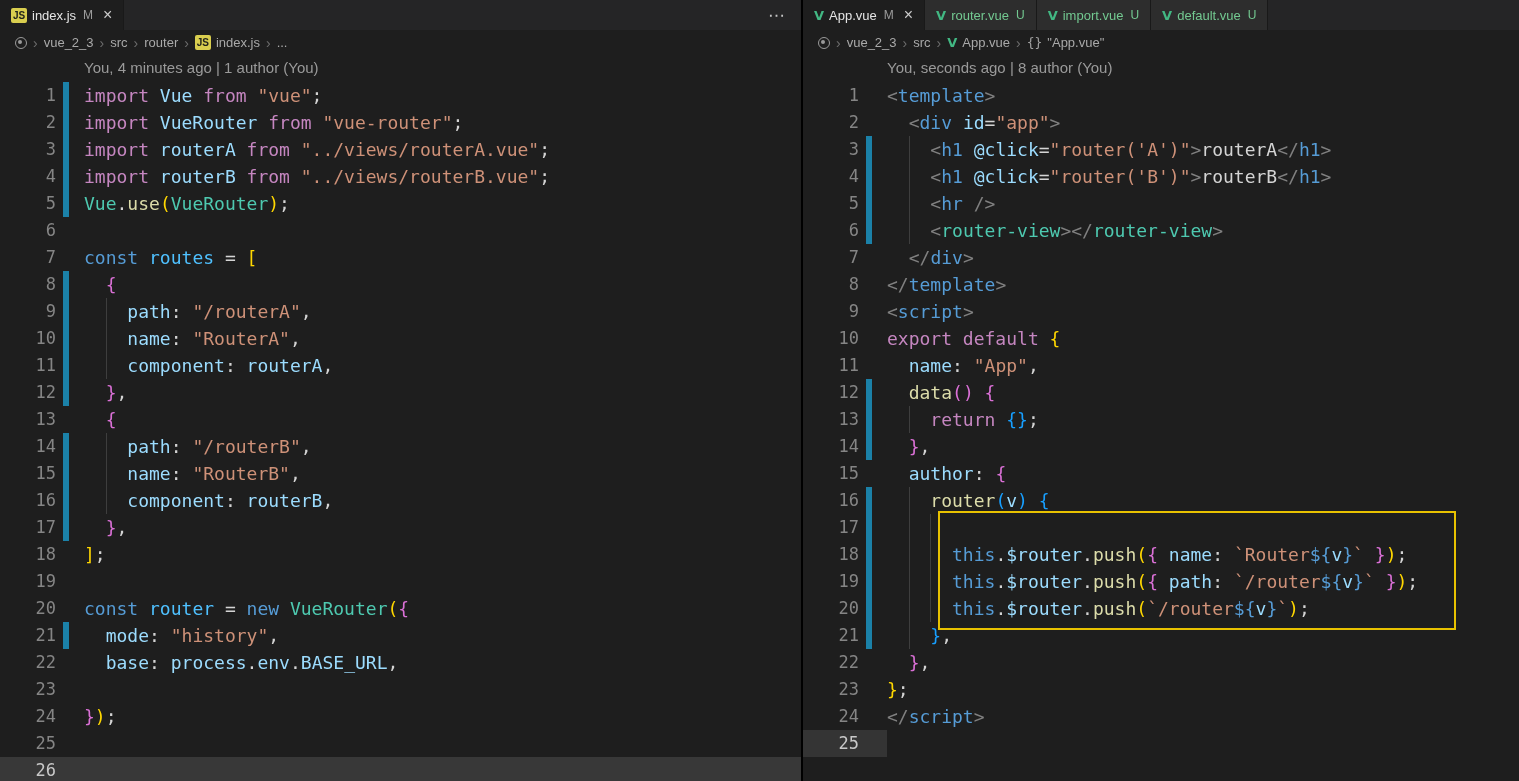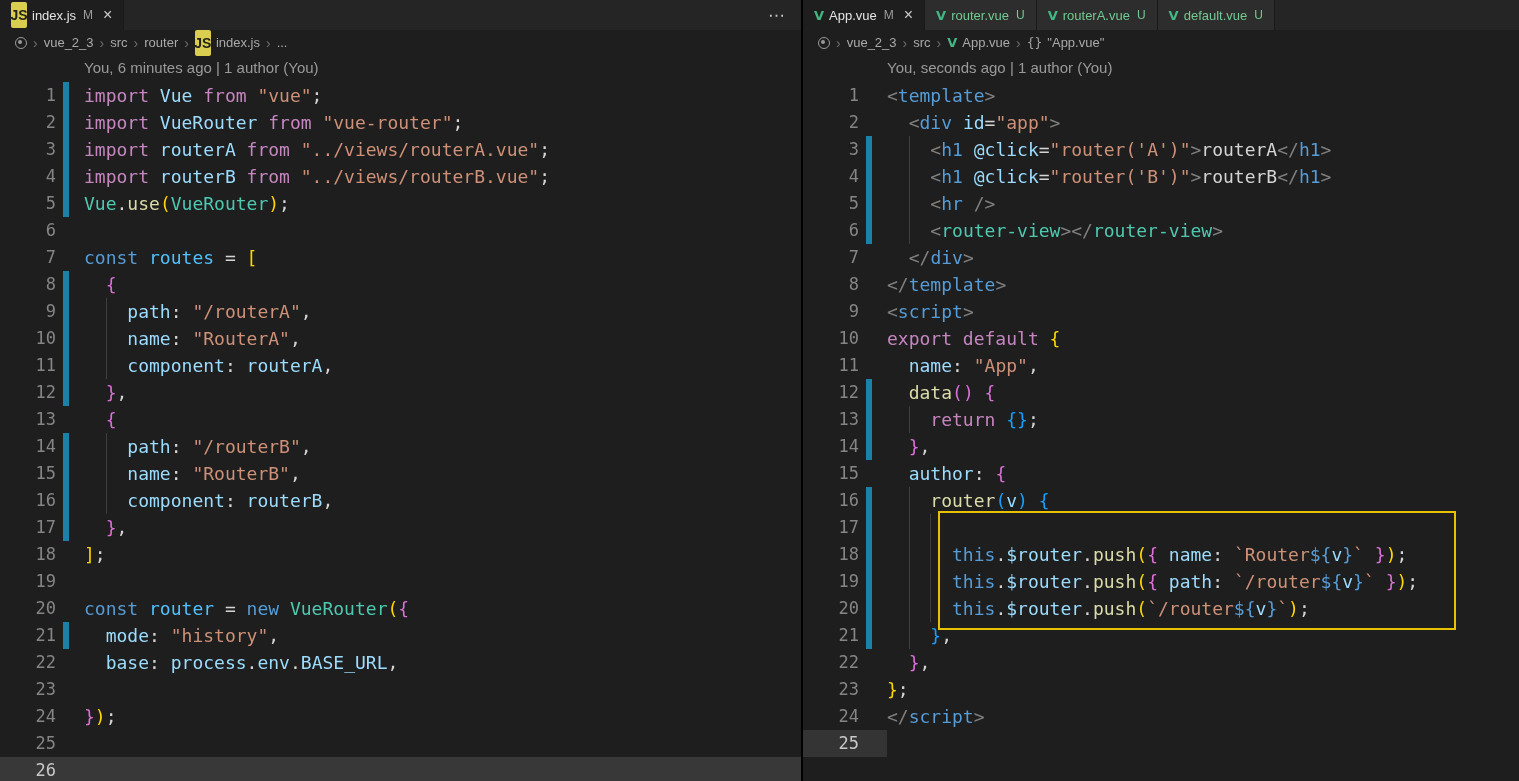--- a/index.html
+++ b/index.html
@@ -22,21 +22,21 @@
   .line{position:relative;height:27px;line-height:27px;font-family:"DejaVu Sans Mono",monospace;font-size:18px;white-space:pre}
   .gutter{position:absolute;left:0;top:0;width:84px;height:27px}
   .num{display:block;width:56px;text-align:right;color:#858585;font-size:17px;line-height:27px}
   .modbar{position:absolute;left:63px;top:0;width:6px;height:27px}
   .codetxt{display:block;margin-left:84px;color:#d4d4d4}
   .guide{position:absolute;top:0;width:1px;height:27px;background:#3e3e3e}
   .cur-full{background:#383838}
   .cur-gutter .gutter{background:#343434}
   .cur-full .num,.cur-gutter .num{color:#c8c8c8}
   .hlbox{position:absolute;border:2px solid #e8c200;pointer-events:none;z-index:3}
-  .js-icon{width:16px;height:26px;border-radius:2px;background:#d9ce4f;color:#22241c;font-size:14px;font-weight:bold;display:inline-flex;align-items:center;justify-content:center;font-family:"Liberation Sans",sans-serif}
+  .js-icon{width:16px;height:15px;border-radius:2px;background:#d9ce4f;color:#22241c;font-size:10px;font-weight:bold;display:inline-flex;align-items:center;justify-content:center;font-family:"Liberation Sans",sans-serif}
   .vue-icon{color:#42b883;font-weight:bold;font-size:13px;font-family:"DejaVu Sans",sans-serif}
   .circle-icon{width:10px;height:10px;border:1px solid #9a9a9a;border-radius:50%;position:relative;display:inline-block}
   .circle-icon::after{content:"";position:absolute;left:2px;top:2px;width:4px;height:4px;border-radius:50%;background:#9a9a9a}
   .braces-icon{color:#a0a0a0;font-family:"DejaVu Sans Mono",monospace;font-size:13px}
 </style>
 </head>
 <body>
 
 <div class="window">
 
@@ -72,21 +72,21 @@
         <span class="crumb">
           <span class="js-icon">JS</span>
           <span>index.js</span>
         </span>
         <span class="sep">›</span>
         <span class="crumb">
           <span>...</span>
         </span>
       </div>
     <div class="editor">
-      <div class="blame">You, 6 minutes ago | 1 author (You)</div>
+      <div class="blame">You, 4 minutes ago | 1 author (You)</div>
       <div class="lines">
           <div class="line"><span class="gutter"><span class="num">1</span><span class="modbar" style="background: rgb(27, 129, 168);"></span></span><span class="codetxt"><span class="tok" style="color: rgb(197, 134, 192);">import </span><span class="tok" style="color: rgb(156, 220, 254);">Vue </span><span class="tok" style="color: rgb(197, 134, 192);">from </span><span class="tok" style="color: rgb(206, 145, 120);">"vue"</span><span class="tok" style="color: rgb(212, 212, 212);">;</span></span></div>
           <div class="line"><span class="gutter"><span class="num">2</span><span class="modbar" style="background: rgb(27, 129, 168);"></span></span><span class="codetxt"><span class="tok" style="color: rgb(197, 134, 192);">import </span><span class="tok" style="color: rgb(156, 220, 254);">VueRouter </span><span class="tok" style="color: rgb(197, 134, 192);">from </span><span class="tok" style="color: rgb(206, 145, 120);">"vue-router"</span><span class="tok" style="color: rgb(212, 212, 212);">;</span></span></div>
           <div class="line"><span class="gutter"><span class="num">3</span><span class="modbar" style="background: rgb(27, 129, 168);"></span></span><span class="codetxt"><span class="tok" style="color: rgb(197, 134, 192);">import </span><span class="tok" style="color: rgb(156, 220, 254);">routerA </span><span class="tok" style="color: rgb(197, 134, 192);">from </span><span class="tok" style="color: rgb(206, 145, 120);">"../views/routerA.vue"</span><span class="tok" style="color: rgb(212, 212, 212);">;</span></span></div>
           <div class="line"><span class="gutter"><span class="num">4</span><span class="modbar" style="background: rgb(27, 129, 168);"></span></span><span class="codetxt"><span class="tok" style="color: rgb(197, 134, 192);">import </span><span class="tok" style="color: rgb(156, 220, 254);">routerB </span><span class="tok" style="color: rgb(197, 134, 192);">from </span><span class="tok" style="color: rgb(206, 145, 120);">"../views/routerB.vue"</span><span class="tok" style="color: rgb(212, 212, 212);">;</span></span></div>
           <div class="line"><span class="gutter"><span class="num">5</span><span class="modbar" style="background: rgb(27, 129, 168);"></span></span><span class="codetxt"><span class="tok" style="color: rgb(78, 201, 176);">Vue</span><span class="tok" style="color: rgb(212, 212, 212);">.</span><span class="tok" style="color: rgb(220, 220, 170);">use</span><span class="tok" style="color: rgb(255, 215, 0);">(</span><span class="tok" style="color: rgb(78, 201, 176);">VueRouter</span><span class="tok" style="color: rgb(255, 215, 0);">)</span><span class="tok" style="color: rgb(212, 212, 212);">;</span></span></div>
           <div class="line"><span class="gutter"><span class="num">6</span></span><span class="codetxt">&nbsp;</span></div>
           <div class="line"><span class="gutter"><span class="num">7</span></span><span class="codetxt"><span class="tok" style="color: rgb(86, 156, 214);">const </span><span class="tok" style="color: rgb(79, 193, 255);">routes </span><span class="tok" style="color: rgb(212, 212, 212);">= </span><span class="tok" style="color: rgb(255, 215, 0);">[</span></span></div>
           <div class="line"><span class="gutter"><span class="num">8</span><span class="modbar" style="background: rgb(27, 129, 168);"></span></span><span class="codetxt">  <span class="tok" style="color: rgb(218, 112, 214);">{</span></span></div>
           <div class="line"><span class="gutter"><span class="num">9</span><span class="modbar" style="background: rgb(27, 129, 168);"></span></span><span class="codetxt">    <span class="tok" style="color: rgb(156, 220, 254);">path</span><span class="tok" style="color: rgb(212, 212, 212);">: </span><span class="tok" style="color: rgb(206, 145, 120);">"/routerA"</span><span class="tok" style="color: rgb(212, 212, 212);">,</span></span><span class="guide" style="left: 105.68px;"></span></div>
@@ -120,21 +120,21 @@
             <span class="badge" style="color: rgb(157, 157, 157);">M</span>
             <span class="close">×</span>
           </div>
           <div class="tab">
             <span class="vue-icon">V</span>
             <span class="tab-label" style="color: rgb(115, 201, 145);">router.vue</span>
             <span class="badge" style="color: rgb(115, 201, 145);">U</span>
           </div>
           <div class="tab">
             <span class="vue-icon">V</span>
-            <span class="tab-label" style="color: rgb(115, 201, 145);">routerA.vue</span>
+            <span class="tab-label" style="color: rgb(115, 201, 145);">import.vue</span>
             <span class="badge" style="color: rgb(115, 201, 145);">U</span>
           </div>
           <div class="tab">
             <span class="vue-icon">V</span>
             <span class="tab-label" style="color: rgb(115, 201, 145);">default.vue</span>
             <span class="badge" style="color: rgb(115, 201, 145);">U</span>
           </div>
         </div>
     </div>
     <div class="crumbs">
@@ -154,21 +154,21 @@
           <span class="vue-icon">V</span>
           <span>App.vue</span>
         </span>
         <span class="sep">›</span>
         <span class="crumb">
           <span class="braces-icon">{}</span>
           <span>"App.vue"</span>
         </span>
       </div>
     <div class="editor">
-      <div class="blame">You, seconds ago | 1 author (You)</div>
+      <div class="blame">You, seconds ago | 8 author (You)</div>
       <div class="lines">
           <div class="line"><span class="gutter"><span class="num">1</span></span><span class="codetxt"><span class="tok" style="color: rgb(128, 128, 128);">&lt;</span><span class="tok" style="color: rgb(86, 156, 214);">template</span><span class="tok" style="color: rgb(128, 128, 128);">&gt;</span></span></div>
           <div class="line"><span class="gutter"><span class="num">2</span></span><span class="codetxt">  <span class="tok" style="color: rgb(128, 128, 128);">&lt;</span><span class="tok" style="color: rgb(86, 156, 214);">div </span><span class="tok" style="color: rgb(156, 220, 254);">id</span><span class="tok" style="color: rgb(212, 212, 212);">=</span><span class="tok" style="color: rgb(206, 145, 120);">"app"</span><span class="tok" style="color: rgb(128, 128, 128);">&gt;</span></span></div>
           <div class="line"><span class="gutter"><span class="num">3</span><span class="modbar" style="background: rgb(27, 129, 168);"></span></span><span class="codetxt">    <span class="tok" style="color: rgb(128, 128, 128);">&lt;</span><span class="tok" style="color: rgb(86, 156, 214);">h1 </span><span class="tok" style="color: rgb(156, 220, 254);">@click</span><span class="tok" style="color: rgb(212, 212, 212);">=</span><span class="tok" style="color: rgb(206, 145, 120);">"router('A')"</span><span class="tok" style="color: rgb(128, 128, 128);">&gt;</span><span class="tok" style="color: rgb(212, 212, 212);">routerA</span><span class="tok" style="color: rgb(128, 128, 128);">&lt;/</span><span class="tok" style="color: rgb(86, 156, 214);">h1</span><span class="tok" style="color: rgb(128, 128, 128);">&gt;</span></span><span class="guide" style="left: 105.68px;"></span></div>
           <div class="line"><span class="gutter"><span class="num">4</span><span class="modbar" style="background: rgb(27, 129, 168);"></span></span><span class="codetxt">    <span class="tok" style="color: rgb(128, 128, 128);">&lt;</span><span class="tok" style="color: rgb(86, 156, 214);">h1 </span><span class="tok" style="color: rgb(156, 220, 254);">@click</span><span class="tok" style="color: rgb(212, 212, 212);">=</span><span class="tok" style="color: rgb(206, 145, 120);">"router('B')"</span><span class="tok" style="color: rgb(128, 128, 128);">&gt;</span><span class="tok" style="color: rgb(212, 212, 212);">routerB</span><span class="tok" style="color: rgb(128, 128, 128);">&lt;/</span><span class="tok" style="color: rgb(86, 156, 214);">h1</span><span class="tok" style="color: rgb(128, 128, 128);">&gt;</span></span><span class="guide" style="left: 105.68px;"></span></div>
           <div class="line"><span class="gutter"><span class="num">5</span><span class="modbar" style="background: rgb(27, 129, 168);"></span></span><span class="codetxt">    <span class="tok" style="color: rgb(128, 128, 128);">&lt;</span><span class="tok" style="color: rgb(86, 156, 214);">hr </span><span class="tok" style="color: rgb(128, 128, 128);">/&gt;</span></span><span class="guide" style="left: 105.68px;"></span></div>
           <div class="line"><span class="gutter"><span class="num">6</span><span class="modbar" style="background: rgb(27, 129, 168);"></span></span><span class="codetxt">    <span class="tok" style="color: rgb(128, 128, 128);">&lt;</span><span class="tok" style="color: rgb(78, 201, 176);">router-view</span><span class="tok" style="color: rgb(128, 128, 128);">&gt;&lt;/</span><span class="tok" style="color: rgb(78, 201, 176);">router-view</span><span class="tok" style="color: rgb(128, 128, 128);">&gt;</span></span><span class="guide" style="left: 105.68px;"></span></div>
           <div class="line"><span class="gutter"><span class="num">7</span></span><span class="codetxt">  <span class="tok" style="color: rgb(128, 128, 128);">&lt;/</span><span class="tok" style="color: rgb(86, 156, 214);">div</span><span class="tok" style="color: rgb(128, 128, 128);">&gt;</span></span></div>
           <div class="line"><span class="gutter"><span class="num">8</span></span><span class="codetxt"><span class="tok" style="color: rgb(128, 128, 128);">&lt;/</span><span class="tok" style="color: rgb(86, 156, 214);">template</span><span class="tok" style="color: rgb(128, 128, 128);">&gt;</span></span></div>
           <div class="line"><span class="gutter"><span class="num">9</span></span><span class="codetxt"><span class="tok" style="color: rgb(128, 128, 128);">&lt;</span><span class="tok" style="color: rgb(86, 156, 214);">script</span><span class="tok" style="color: rgb(128, 128, 128);">&gt;</span></span></div>

